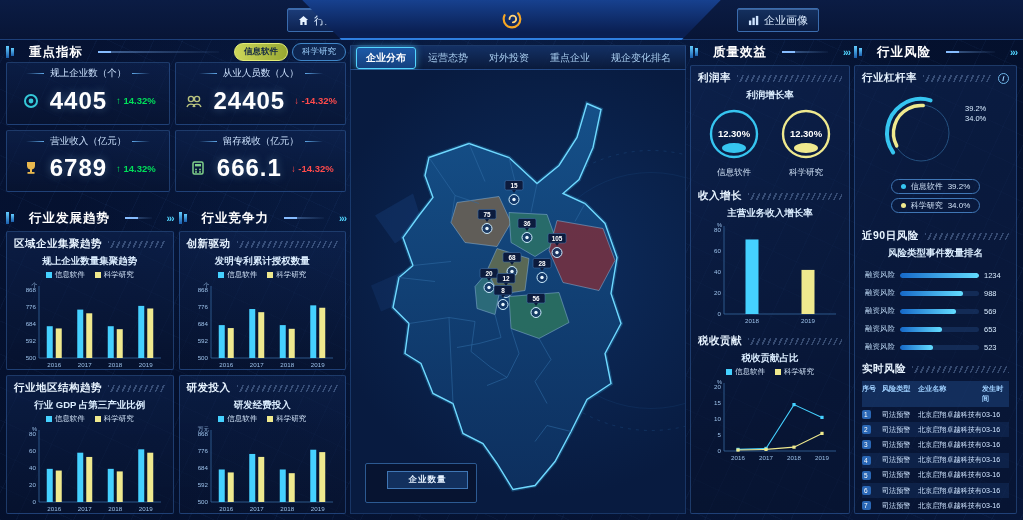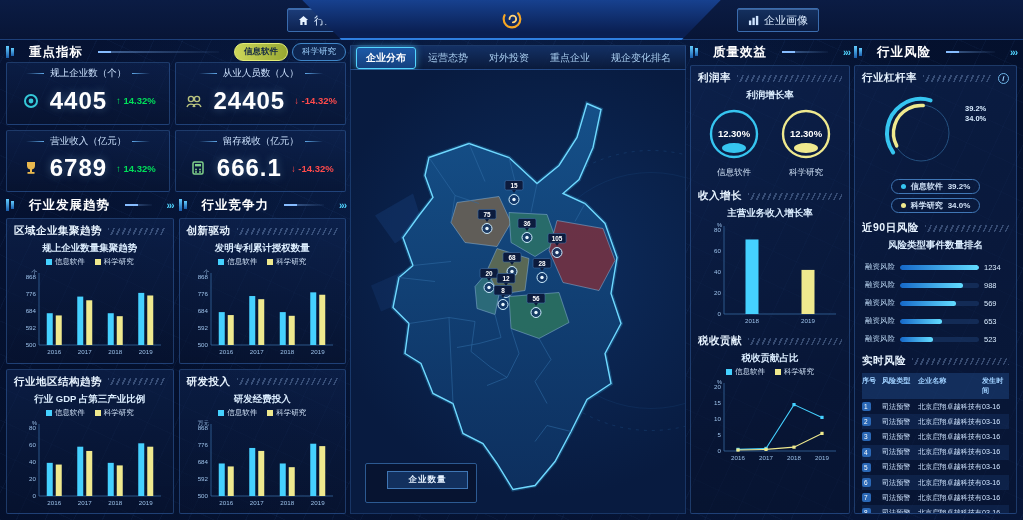--- a/index.html
+++ b/index.html
@@ -49,21 +49,21 @@
   .klabel{display:flex;align-items:center;justify-content:center;gap:6px;font-size:9.5px;color:#cfe4ff;flex:none;}
   .klabel::before,.klabel::after{content:'';width:18px;height:1px;background:linear-gradient(90deg,transparent,#5fa8e8);}
   .klabel::after{background:linear-gradient(90deg,#5fa8e8,transparent);}
   .krow{display:flex;align-items:center;justify-content:center;gap:9px;flex:1;}
   .kval{font-size:24px;font-weight:bold;color:#fff;letter-spacing:1px;text-shadow:0 0 8px rgba(150,210,255,.35);}
   .kdelta{font-size:9.5px;font-weight:bold;white-space:nowrap;}
   .up{color:#00e05a;} .down{color:#ff4b4b;}
   
   .left-col{display:flex;flex-direction:column;min-height:0;}
   .ki-panel{height:150px;flex:none;}
-  .left-bottom{display:grid;grid-template-columns:1fr 1fr;gap:5px;flex:1;margin-top:3px;min-height:0;}
+  .left-bottom{display:grid;grid-template-columns:1fr 1fr;gap:5px;flex:1;margin-top:16px;min-height:0;}
   .tcards{display:flex;flex-direction:column;gap:5px;flex:1;margin-top:3px;min-height:0;}
   .csec{flex:1;padding:5px 7px 3px;display:flex;flex-direction:column;min-height:0;overflow:hidden;}
   .csub{display:flex;align-items:center;gap:6px;font-size:10.5px;font-weight:bold;color:#e8f4ff;flex:none;letter-spacing:.5px;}
   .hatch{flex:1;height:7px;opacity:.55;
     background:repeating-linear-gradient(115deg,rgba(170,205,255,.5) 0 1.5px,transparent 1.5px 5px);}
   .ctitle{text-align:center;font-size:9.5px;font-weight:bold;color:#dceeff;margin-top:4px;flex:none;}
   .clegend{display:flex;justify-content:center;gap:10px;font-size:7.5px;color:#cfe0f5;margin-top:2px;flex:none;}
   .clegend .k{display:inline-block;width:6px;height:6px;margin-right:3px;vertical-align:middle;}
   .cplot{flex:1;display:flex;justify-content:center;align-items:flex-start;min-height:0;}
   svg text{font-family:"Liberation Sans",sans-serif;}
@@ -83,21 +83,21 @@
   .ml-item{display:flex;align-items:center;gap:6px;margin-top:4px;font-size:7.8px;color:#cfe0f5;}
   .ml-item .sw{width:13px;height:6px;border-radius:1px;flex:none;}
   
   .qcard{flex:1;margin-top:3px;padding:5px 7px;display:flex;flex-direction:column;min-height:0;overflow:hidden;}
   .sect{flex:none;display:flex;flex-direction:column;min-height:0;}
   .gauges{display:flex;justify-content:space-around;margin-top:5px;}
   .gauge{display:flex;flex-direction:column;align-items:center;gap:2px;font-size:8.5px;color:#cfe0f5;}
   .info-ic{margin-left:auto;width:11px;height:11px;border:1px solid #6fb6e8;border-radius:50%;
     color:#9fd4ff;font-size:7.5px;line-height:9px;text-align:center;flex:none;cursor:pointer;}
   .info-ic::before{content:'i';font-style:italic;}
-  .lev{display:flex;flex-direction:column;align-items:center;font-weight:bold;}
+  .lev{display:flex;flex-direction:column;align-items:center;}
   .lev-legend{display:flex;flex-direction:column;gap:4px;margin-top:2px;align-items:center;}
   .lpill{display:flex;align-items:center;gap:5px;border:1px solid #3f76b5;border-radius:8px;
     padding:1px 9px;font-size:8px;color:#cfe0f5;}
   .lpill .dot{width:5px;height:5px;border-radius:50%;flex:none;}
   .hbars{margin-top:2px;}
   .hbar-row{display:flex;align-items:center;gap:5px;margin-top:8px;font-size:7.5px;color:#b9d4f0;}
   .hbar-label{width:33px;text-align:right;flex:none;white-space:nowrap;}
   .hbar-track{flex:1;height:5px;background:rgba(40,80,140,.35);border-radius:3px;overflow:hidden;}
   .hbar-fill{height:100%;border-radius:3px;background:linear-gradient(90deg,#1668c8,#62dcff);}
   .hbar-val{width:25px;flex:none;color:#d9ecff;}
@@ -622,21 +622,21 @@
                   <span>39.2%</span>
                 </div>
                 <div class="lpill">
                   <span class="dot" style="background: rgb(239, 233, 142);"></span>
                   <span>科学研究</span>
                   <span>34.0%</span>
                 </div>
               </div>
             </div>
         </div>
-        <div class="sect" style="margin-top:8px;">
+        <div class="sect" style="margin-top:16px;">
           <div class="csub">
               <span>近90日风险</span>
               <span class="hatch"></span>
             </div>
           <div class="ctitle">风险类型事件数量排名</div>
           <div class="hbars">
               <div class="hbar-row">
                 <span class="hbar-label">融资风险</span>
                 <div class="hbar-track">
                   <div class="hbar-fill" style="width: 100%;"></div>

